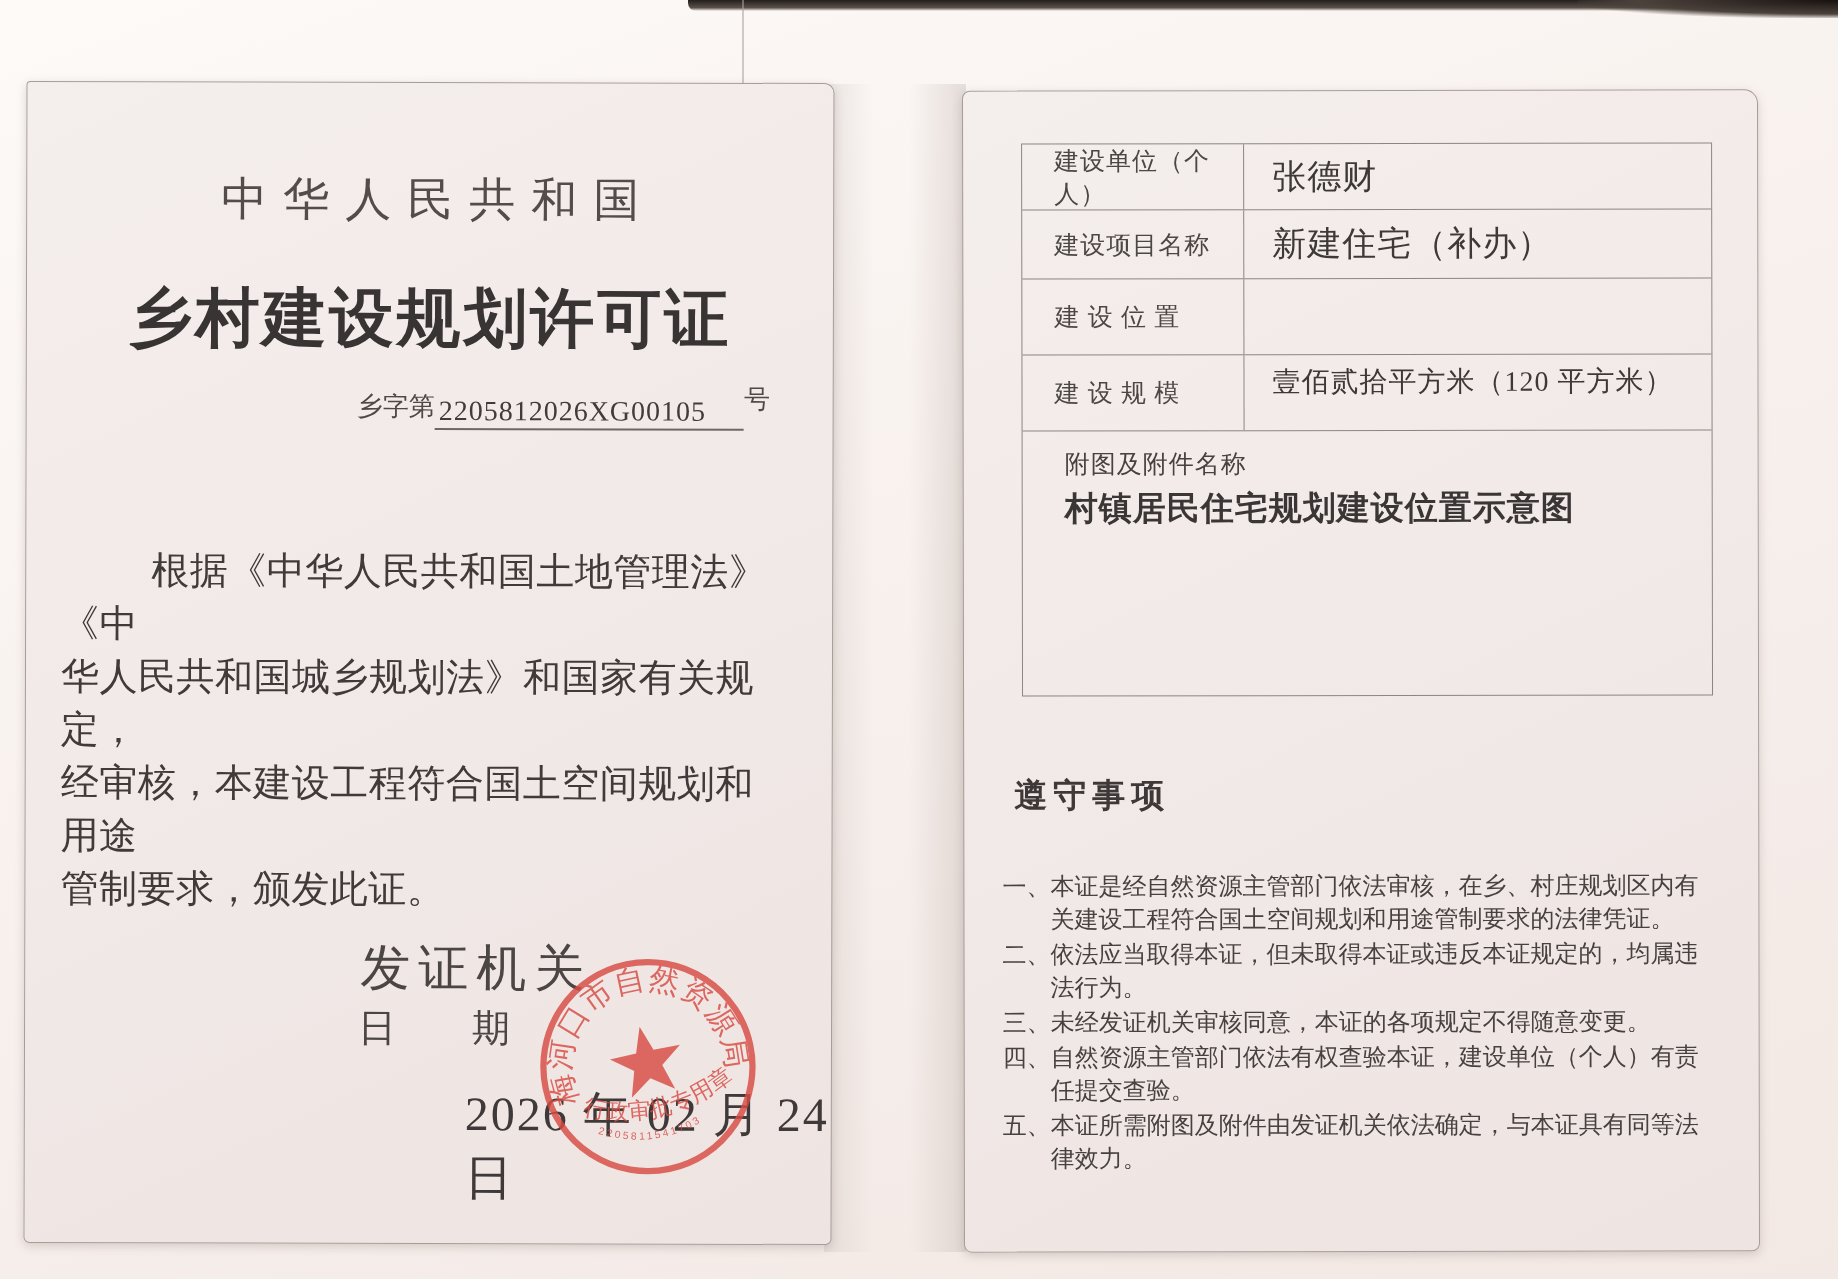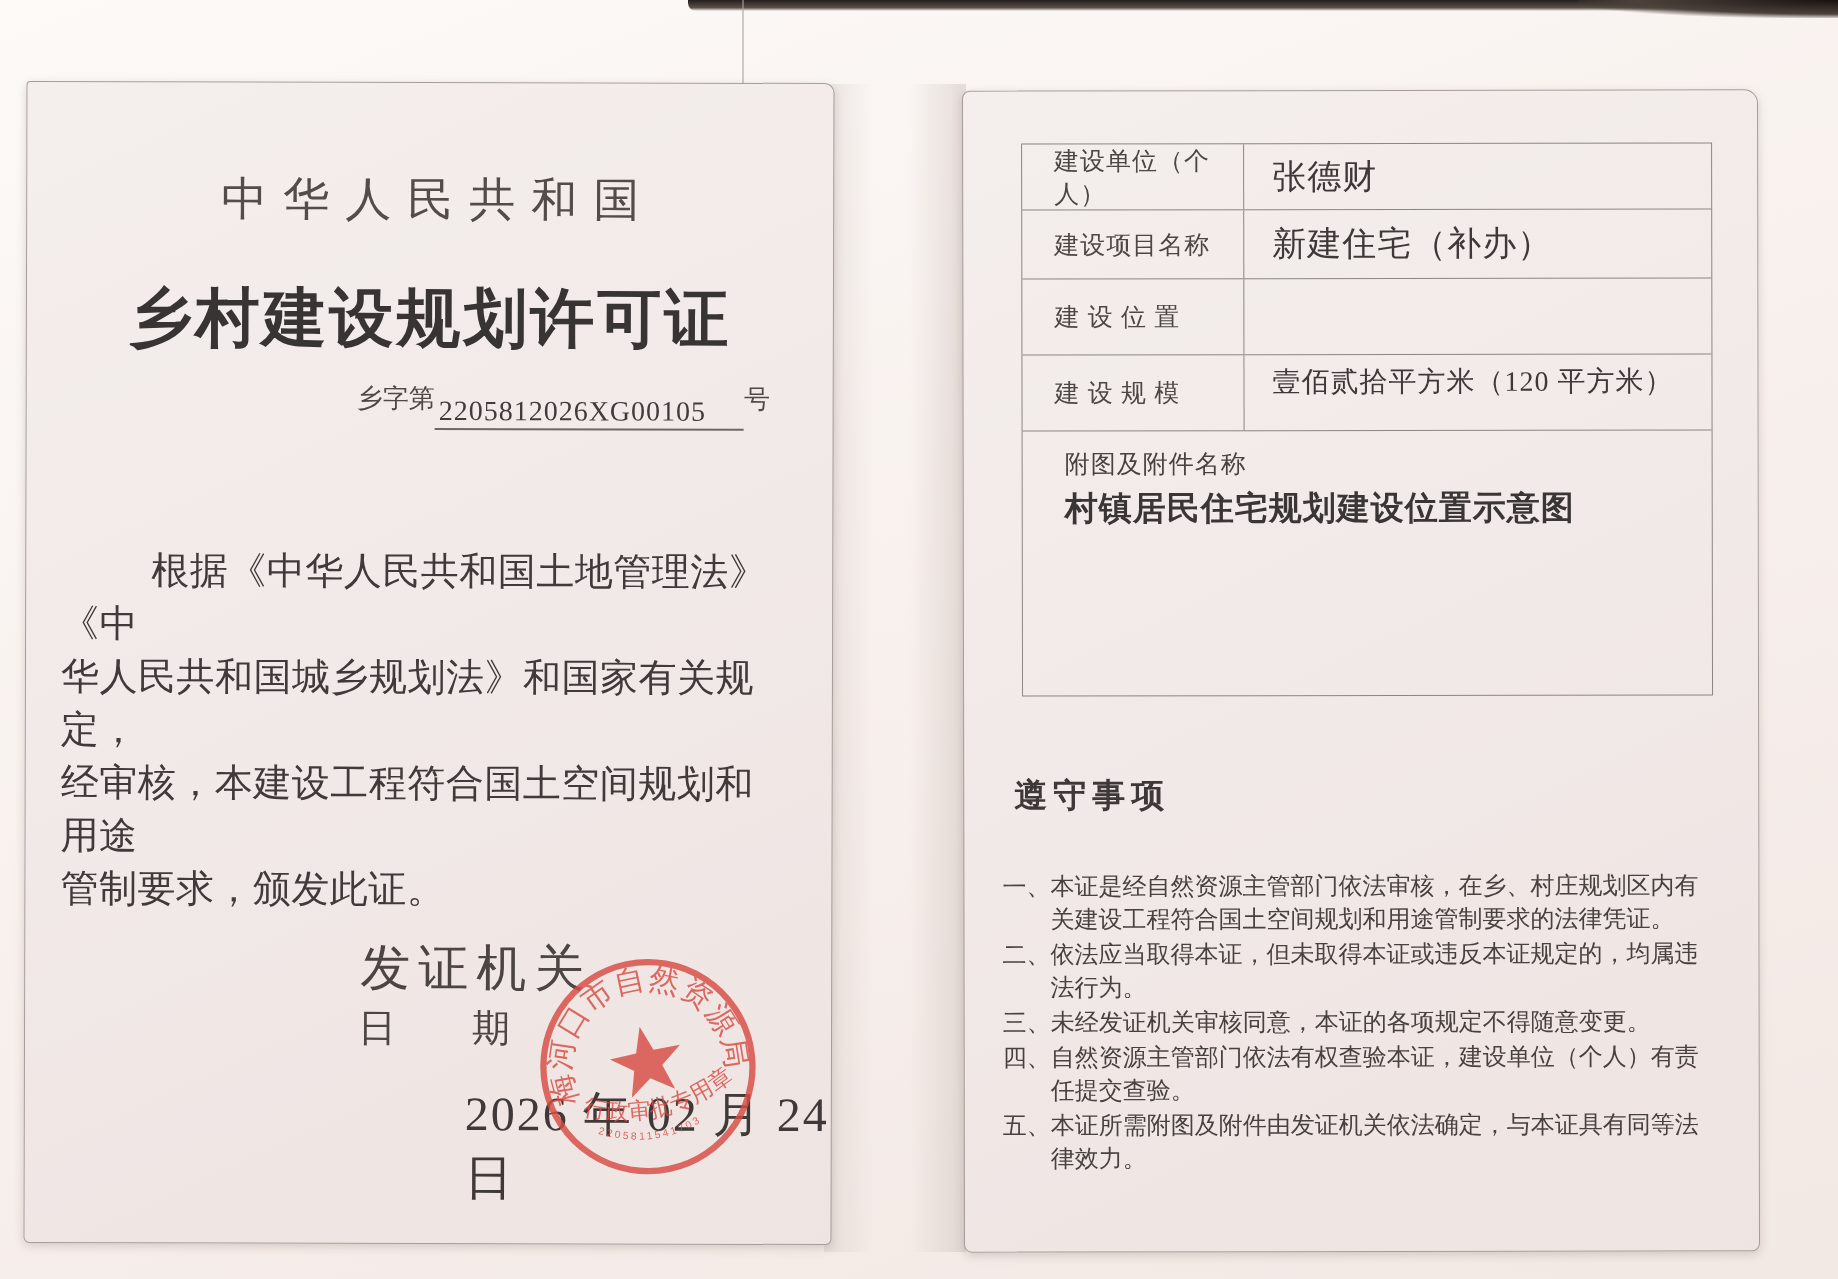--- a/index.html
+++ b/index.html
@@ -46,21 +46,21 @@
     color:#534c4a;
   }
   .doc-title{
     position:absolute;left:0;top:192px;width:100%;text-align:center;
     font-size:64px;font-weight:bold;letter-spacing:3px;color:#393434;
   }
   .permit-line{
     position:absolute;left:330px;top:298px;display:flex;align-items:flex-start;
     font-family:"Liberation Serif","DejaVu Serif",serif;color:#4e4846;
   }
-  .permit-prefix{font-size:26px;}
+  .permit-prefix{font-size:26px;margin-top:8px;}
   .permit-number{
     font-size:28px;letter-spacing:1px;margin-top:14px;
     border-bottom:2px solid #6f6765;padding:0 38px 1px 4px;color:#413c3b;
   }
   .permit-suffix{font-size:26px;margin-top:0;}
   .body-text{
     position:absolute;left:35px;top:462px;width:706px;
     font-size:38px;line-height:53px;color:#403a3a;letter-spacing:.5px;
   }
   .body-text .indent{text-indent:90px;}

